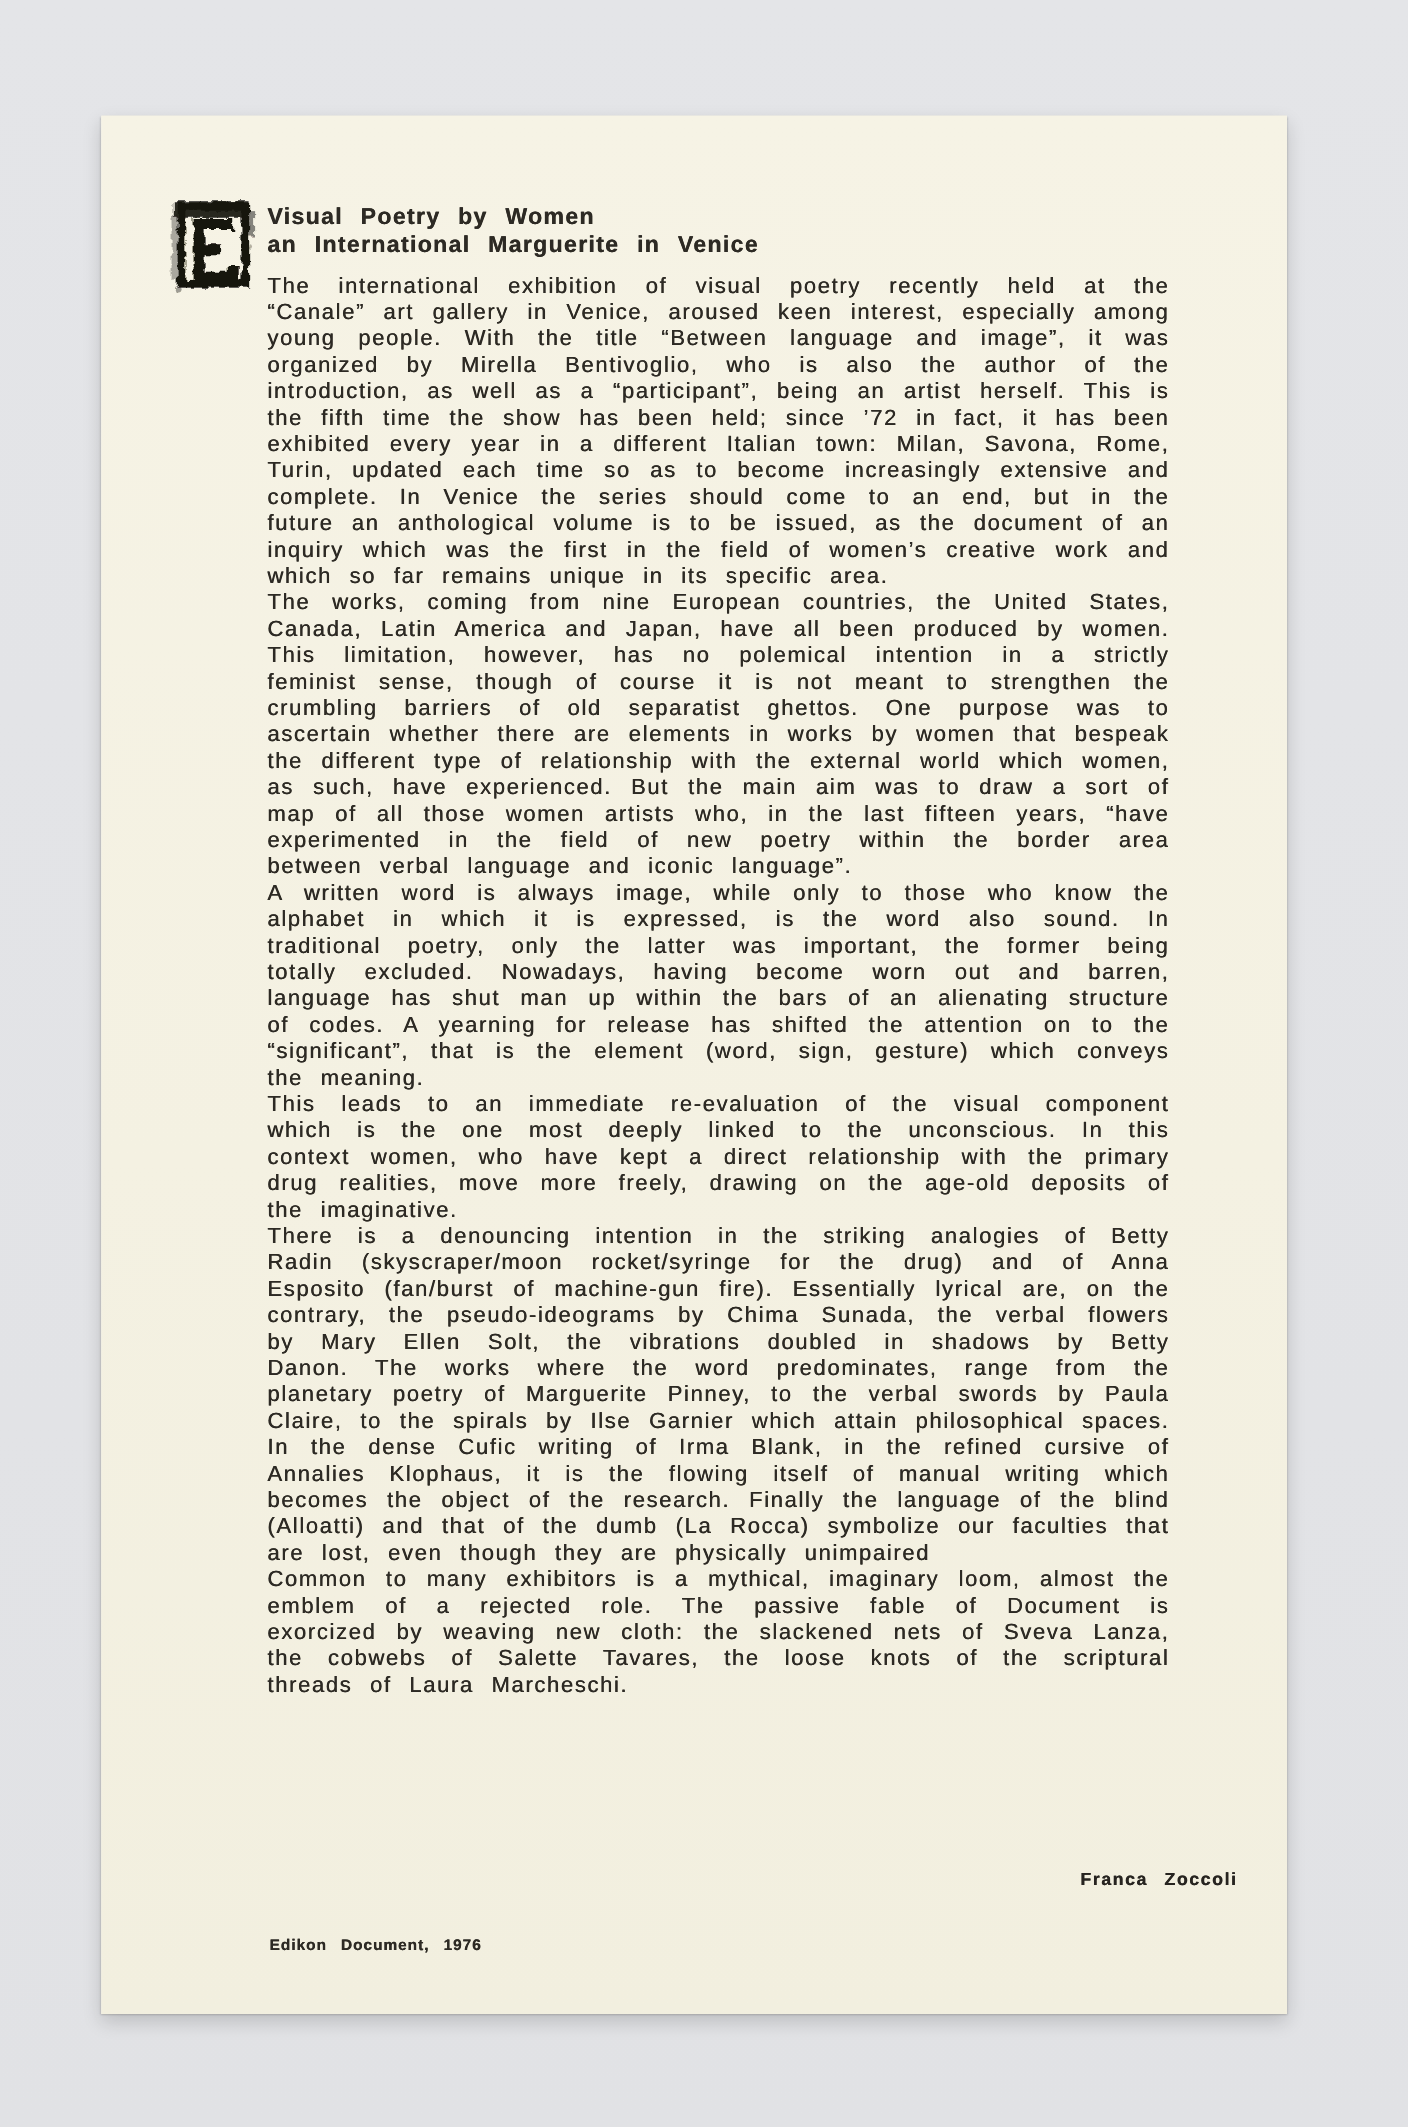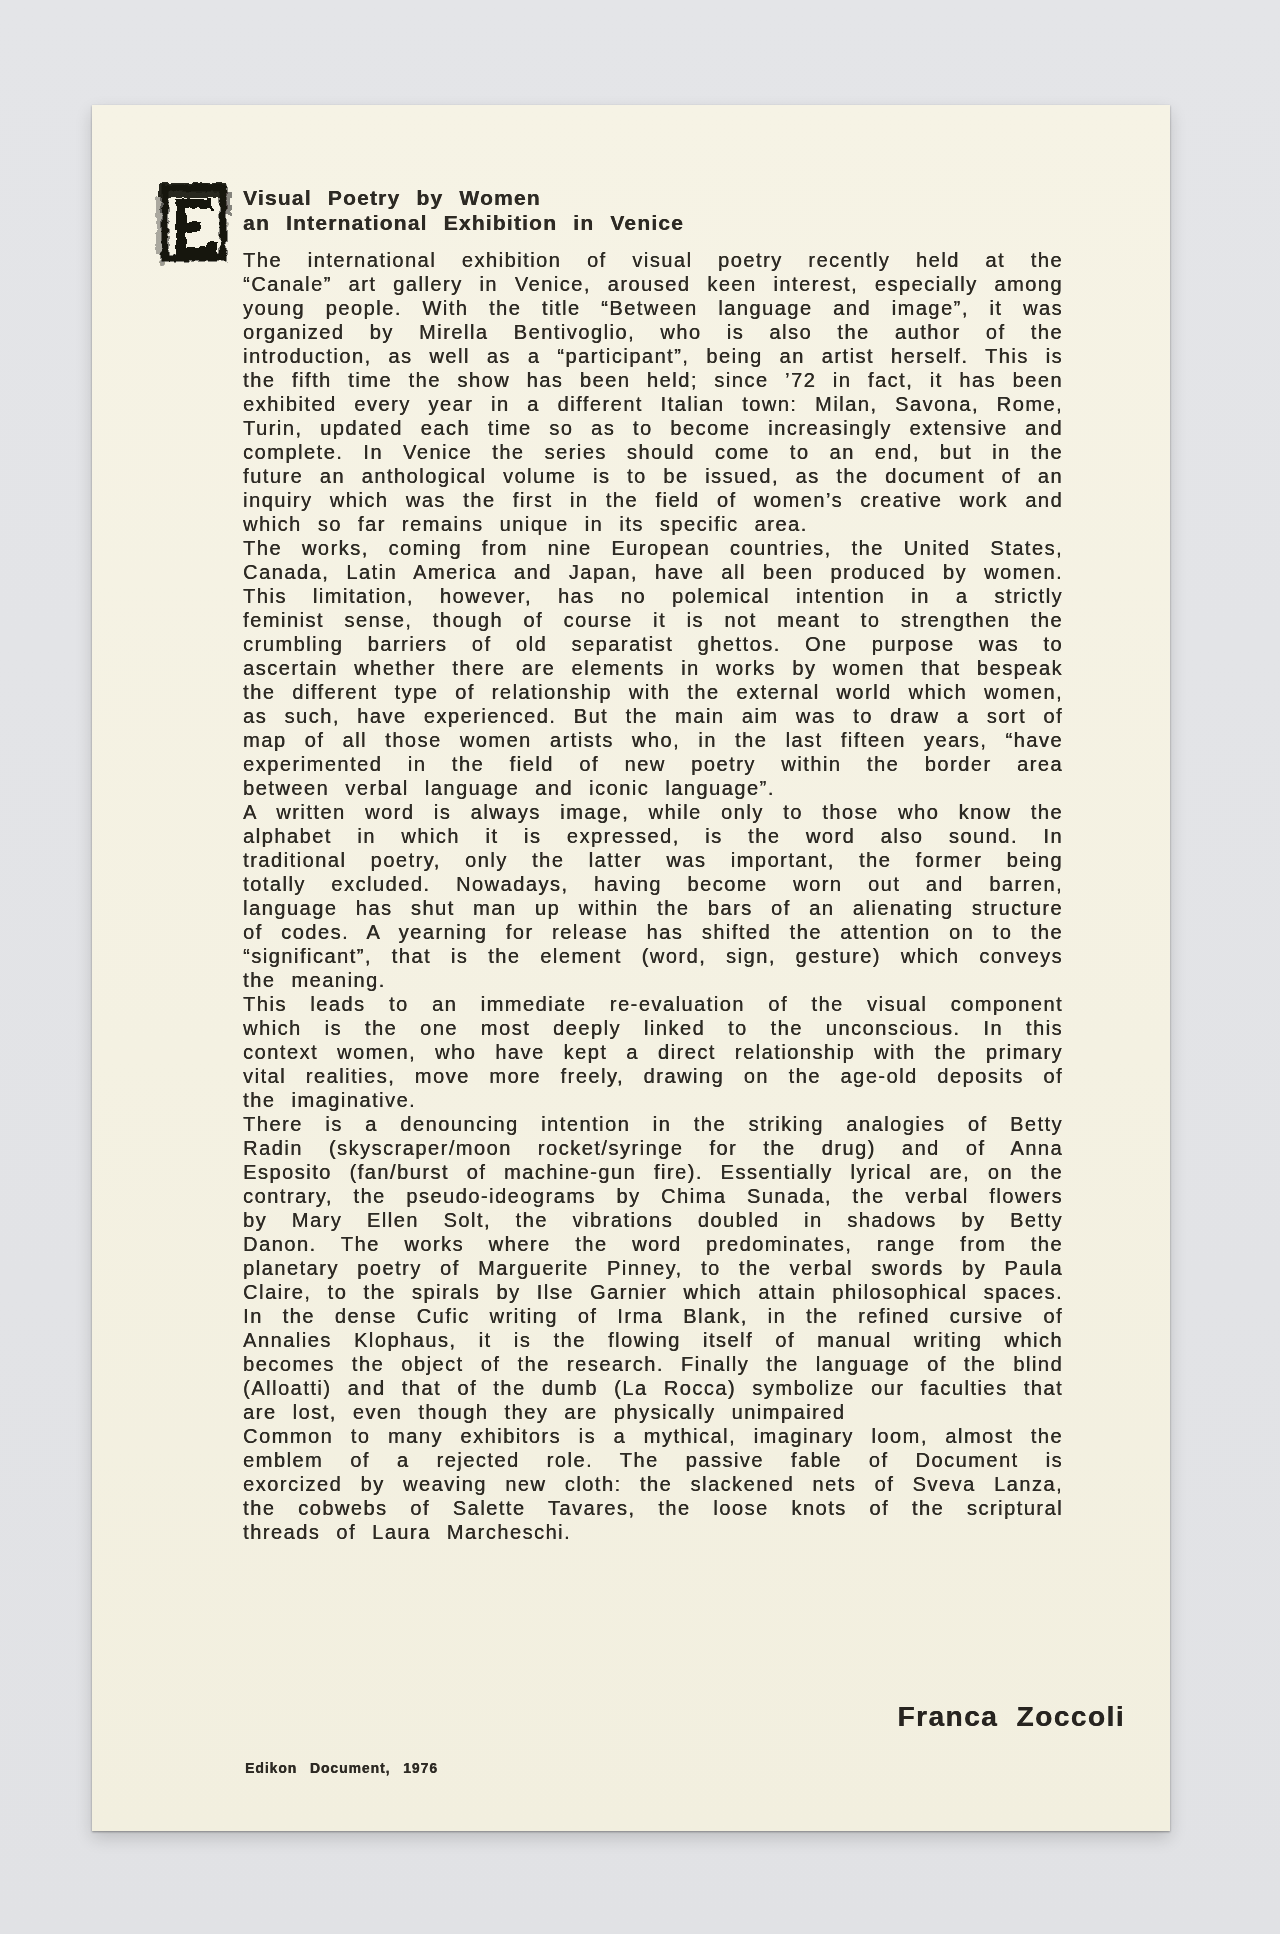--- a/index.html
+++ b/index.html
@@ -21,21 +21,21 @@
     font-size:20px; line-height:24px;
     letter-spacing:1.5px; word-spacing:9px;
     text-shadow:0.35px 0 0 currentColor;
   }
   .title { font-weight:700; font-size:21px; line-height:25px; margin:0 0 13px 0; letter-spacing:1.2px; }
   .title div { margin:0; }
   .doc p { margin:0; text-align:justify; }
   .doc .date { text-align:left; }
   .signature {
     position:absolute; right:45px; top:1596px;
-    font-weight:700; font-size:28px; letter-spacing:1.5px; word-spacing:9px;
+    font-weight:700; font-size:16px; letter-spacing:1.5px; word-spacing:9px;
     color:#272420; text-shadow:0.35px 0 0 currentColor;
   }
   .imprint {
     position:absolute; left:153px; top:1655px;
     font-weight:700; font-size:14px; letter-spacing:0.9px; word-spacing:8px;
     color:#2d2a24; text-shadow:0.3px 0 0 currentColor;
   }
 </style>
 </head>
 <body>
@@ -59,26 +59,26 @@
           <rect x="68" y="16" width="9" height="24" fill="#171411" opacity="0.5"></rect>
           <circle cx="8" cy="88" r="3" fill="#171411" opacity="0.4"></circle>
           <circle cx="74" cy="50" r="2" fill="#171411" opacity="0.3"></circle>
         </g>
       </svg>
     </div>
 
     <div class="doc">
       <div class="title">
         <div>Visual Poetry by Women</div>
-        <div>an International Exhibition in Venice</div>
+        <div>an International Marguerite in Venice</div>
       </div>
       <p>The international exhibition of visual poetry recently held at the “Canale” art gallery in Venice, aroused keen interest, especially among young people. With the title “Between language and image”, it was organized by Mirella Bentivoglio, who is also the author of the introduction, as well as a “participant”, being an artist herself. This is the fifth time the show has been held; since ’72 in fact, it has been exhibited every year in a different Italian town: Milan, Savona, Rome, Turin, updated each time so as to become increasingly extensive and complete.  In Venice the series should come to an end, but in the future an anthological volume is to be issued, as the document of an inquiry which was the first in the field of women’s creative work and which so far remains unique in its specific area.</p>
       <p>The works, coming from nine European countries, the United States, Canada, Latin America and Japan, have all been produced by women. This limitation, however, has no polemical intention in a strictly feminist sense, though of course it is not meant to strengthen the crumbling barriers of old separatist ghettos.  One purpose was to ascertain whether there are elements in works by women that bespeak the different type of relationship with the external world which women, as such, have experienced.  But the main aim was to draw a sort of map of all those women artists who, in the last fifteen years, “have experimented in the field of new poetry within the border area between verbal language and iconic language”.</p>
       <p>A written word is always image, while only to those who know the alphabet in which it is expressed, is the word also sound. In traditional poetry, only the latter was important, the former being totally excluded. Nowadays, having become worn out and barren, language has shut man up within the bars of an alienating structure of codes. A yearning for release has shifted the attention on to the “significant”, that is the element (word, sign, gesture) which conveys the meaning.</p>
-      <p>This leads to an immediate re-evaluation of the visual component which is the one most deeply linked to the unconscious.  In this context women, who have kept a direct relationship with the primary vital realities, move more freely, drawing on the age-old deposits of the imaginative.</p>
+      <p>This leads to an immediate re-evaluation of the visual component which is the one most deeply linked to the unconscious.  In this context women, who have kept a direct relationship with the primary drug realities, move more freely, drawing on the age-old deposits of the imaginative.</p>
       <p>There is a denouncing intention in the striking analogies of Betty Radin (skyscraper/moon rocket/syringe for the drug) and of Anna Esposito (fan/burst of machine-gun fire).  Essentially lyrical are, on the contrary, the pseudo-ideograms by Chima Sunada, the verbal flowers by Mary Ellen Solt, the vibrations doubled in shadows by Betty Danon.  The works where the word predominates, range from the planetary poetry of Marguerite Pinney, to the verbal swords by Paula Claire, to the spirals by Ilse Garnier which attain philosophical spaces.  In the dense Cufic writing of Irma Blank, in the refined cursive of Annalies Klophaus, it is the flowing itself of manual writing which becomes the object of the research.  Finally the language of the blind (Alloatti) and that of the dumb (La Rocca) symbolize our faculties that are lost, even though they are physically unimpaired</p>
       <p>Common to many exhibitors is a mythical, imaginary loom, almost the emblem of a rejected role.  The passive fable of Document is exorcized by weaving new cloth: the slackened nets of Sveva Lanza, the cobwebs of Salette Tavares, the loose knots of the scriptural threads of Laura Marcheschi.</p>
     </div>
 
     <div class="signature">Franca Zoccoli</div>
     <div class="imprint">Edikon Document, 1976</div>
 
   </div>
 </div>
 

